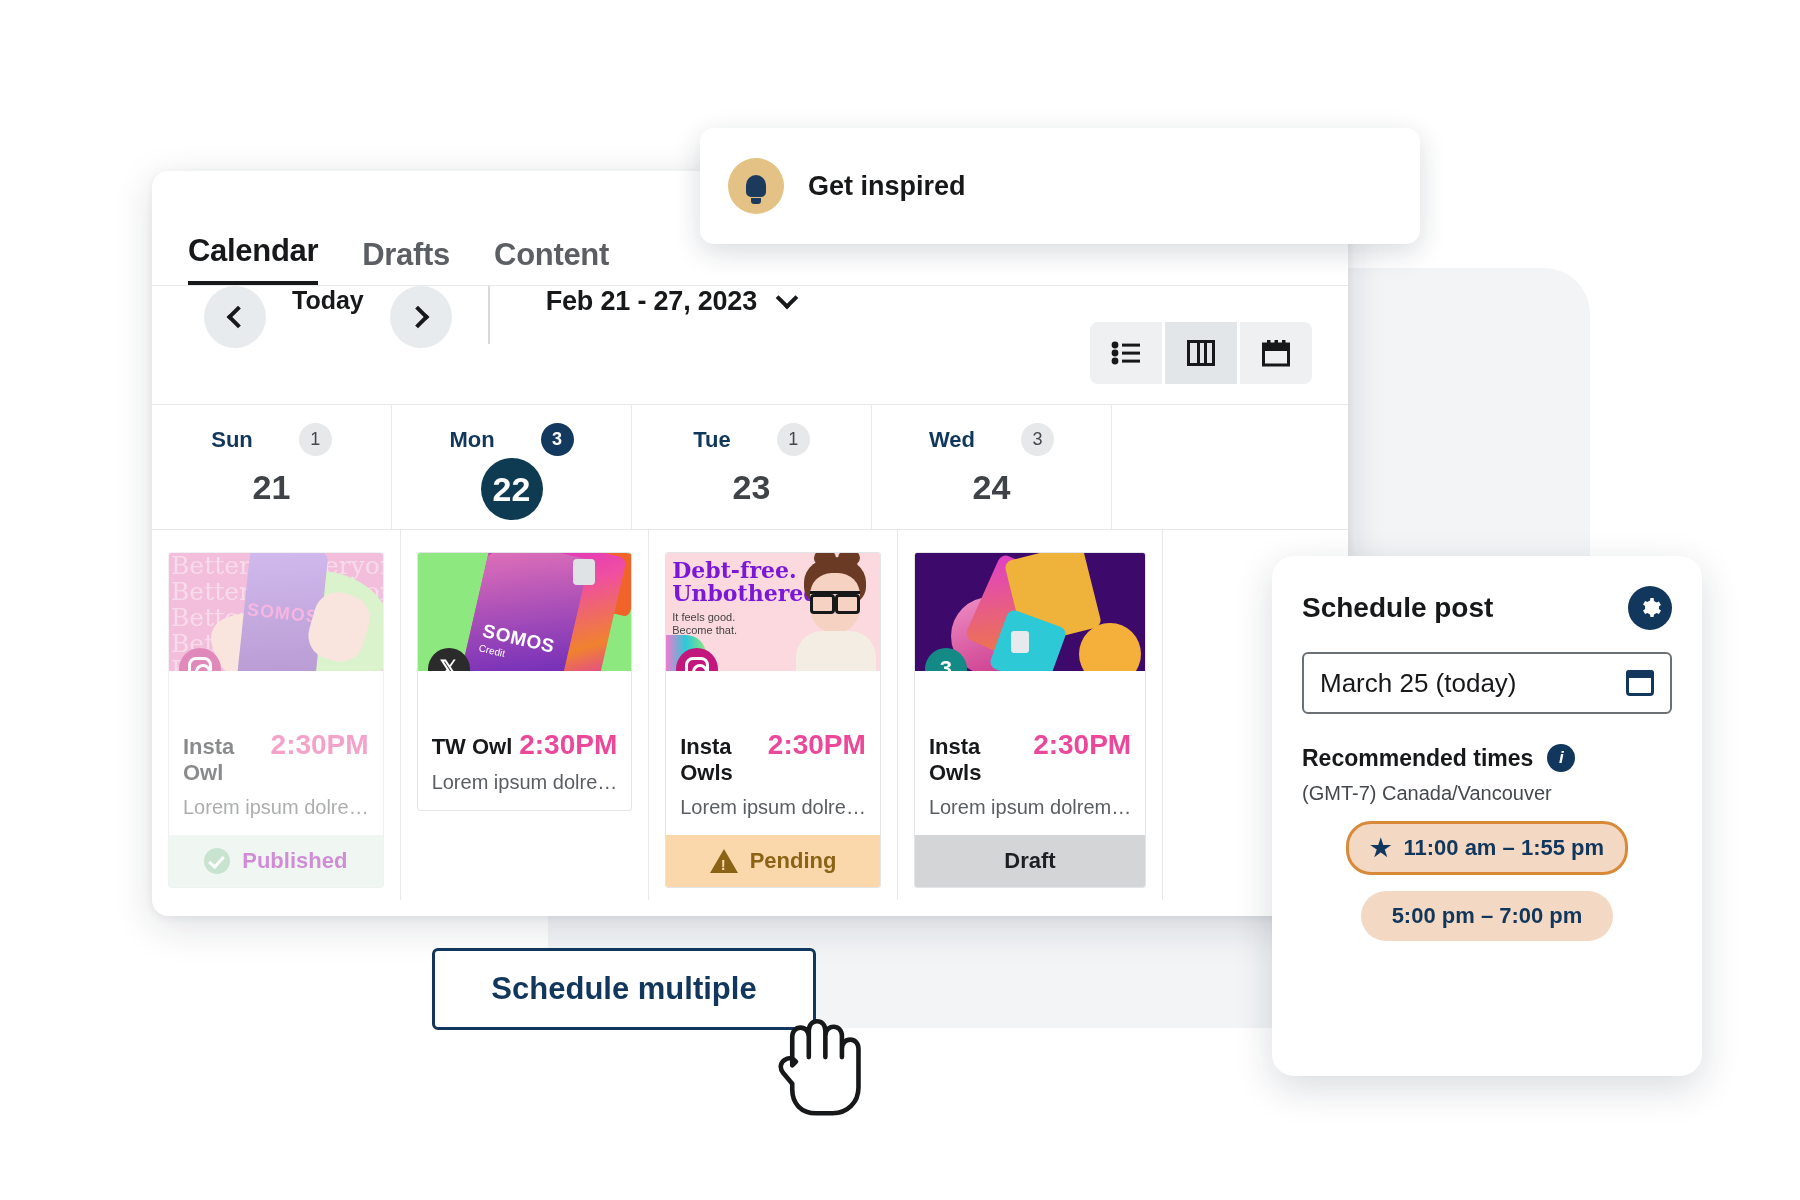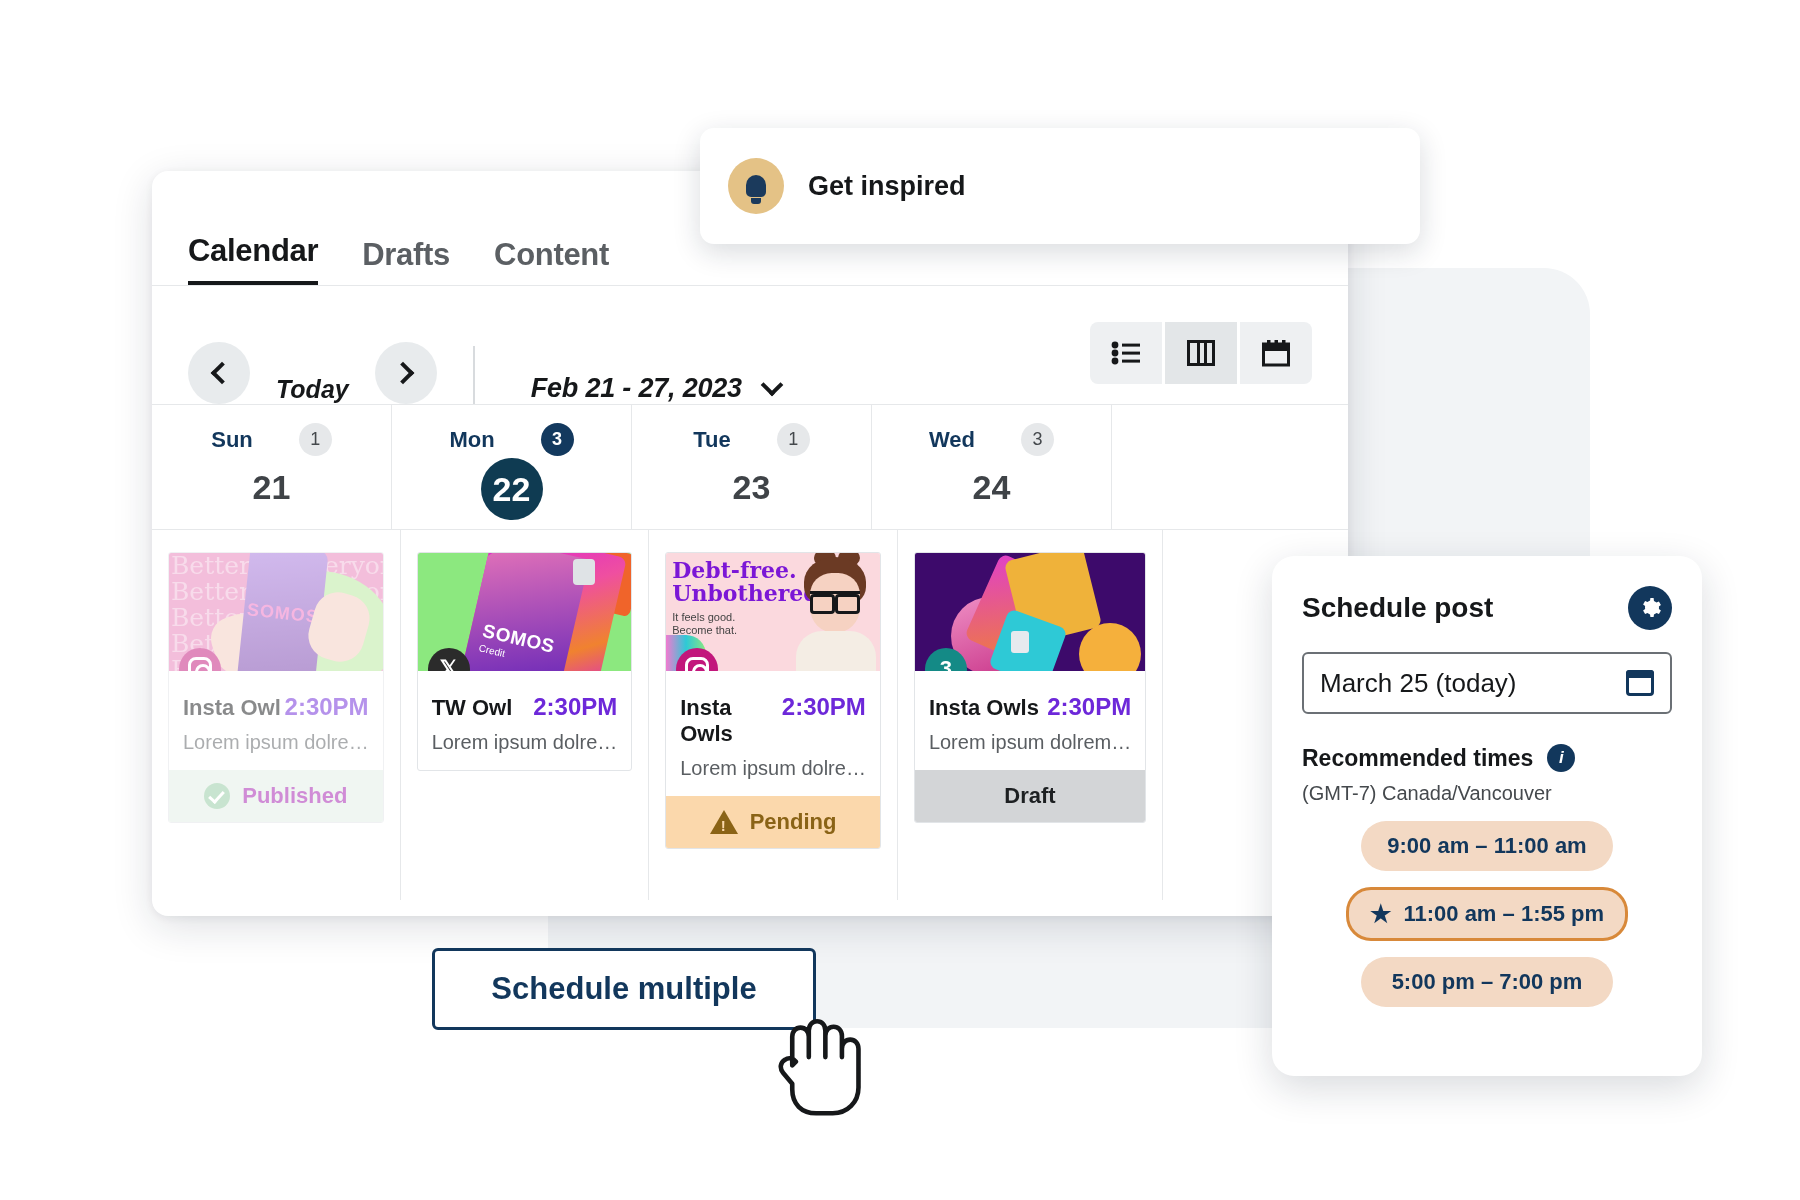--- a/index.html
+++ b/index.html
@@ -28,21 +28,21 @@
     overflow: hidden;
   }
 
   
   .tabs { display: flex; align-items: flex-end; gap: 44px; padding: 30px 36px 0 36px; height: 114px; }
   .tab { font-size: 31px; font-weight: bold; color: #5b5f63; padding-bottom: 12px; letter-spacing: -.3px; }
   .tab.active { color: #16181a; border-bottom: 4px solid #16181a; }
   .tabs-sep { height: 1px; background: #e6e8ea; margin: 0; }
 
   
-  .toolbar { display: flex; align-items: flex-end; height: 118px; padding: 0 36px; position: relative; font-style: italic; }
+  .toolbar { display: flex; align-items: flex-start; height: 118px; padding: 0 52px; position: relative; }
   .circ-btn {
     width: 62px; height: 62px; border-radius: 50%;
     background: #e8ebed; border: none;
     display: flex; align-items: center; justify-content: center;
     cursor: pointer;
   }
   .chev { width: 16px; height: 16px; border-right: 4px solid #16181a; border-bottom: 4px solid #16181a; }
   .chev.left { transform: rotate(135deg); margin-left: 5px; }
   .chev.right { transform: rotate(-45deg); margin-right: 5px; }
   .today-label { font-size: 25px; font-weight: bold; color: #16181a; margin: 0 26px; }
@@ -85,21 +85,21 @@
     display: flex; align-items: center; justify-content: center;
     color: #fff; font-size: 22px; font-weight: bold; z-index: 3;
   }
   .net-ig { background: #c2177c; }
   .net-x { background: #2b2b2b; }
   .net-count { background: #148a86; font-size: 22px; }
   .ig-glyph { width: 24px; height: 24px; border: 3px solid #fff; border-radius: 8px; position: relative; }
   .ig-glyph::after { content: ""; position: absolute; left: 4px; top: 4px; width: 10px; height: 10px; border: 3px solid #fff; border-radius: 50%; }
   .card-meta { padding: 22px 14px 4px 14px; display: flex; align-items: baseline; justify-content: space-between; }
   .card-acct { font-size: 22px; font-weight: bold; color: #16181a; }
-  .card-time { font-size: 24px; font-weight: bold; color: #6d28d9; }
+  .card-time { font-size: 28px; font-weight: bold; color: #ec4899; margin-top: 36px; }
   .card-text { padding: 6px 14px 16px 14px; font-size: 20px; color: #5a5e62; white-space: nowrap; overflow: hidden; }
   .status { height: 52px; display: flex; align-items: center; justify-content: center; gap: 12px; font-size: 22px; font-weight: bold; }
   .status.published { background: #e3efe6; color: #a21caf; }
   .status.pending { background: #fbd8ac; color: #8a6316; }
   .status.draft { background: #d3d5d7; color: #1d2022; }
   .check-circle { width: 26px; height: 26px; border-radius: 50%; background: #93cba2; position: relative; }
   .check-circle::after { content: ""; position: absolute; left: 8px; top: 5px; width: 6px; height: 12px; border-right: 3px solid #fff; border-bottom: 3px solid #fff; transform: rotate(42deg); }
   .warn-tri { width: 0; height: 0; border-left: 14px solid transparent; border-right: 14px solid transparent; border-bottom: 24px solid #8a6316; position: relative; }
   .warn-tri::after { content: "!"; position: absolute; left: -3px; top: 7px; font-size: 15px; color: #fbd8ac; font-weight: bold; }
 
@@ -447,23 +447,20 @@
       <span class="date-val">March 25 (today)</span>
       <span class="cal-ic"></span>
     </div>
 
     <div class="rec-head">
       <span class="rec-title">Recommended times</span>
       <span class="info-ic">i</span>
     </div>
     <div class="tz">(GMT-7) Canada/Vancouver</div>
 
-    <div class="slot">
-      <span>9:00 am – 11:00 am</span>
-    </div>
     <div class="slot sel">
       <span class="star">★</span>
       <span>11:00 am – 1:55 pm</span>
     </div>
     <div class="slot">
       <span>5:00 pm – 7:00 pm</span>
     </div>
   </div>
 
   <div class="sched-multi">Schedule multiple</div>

